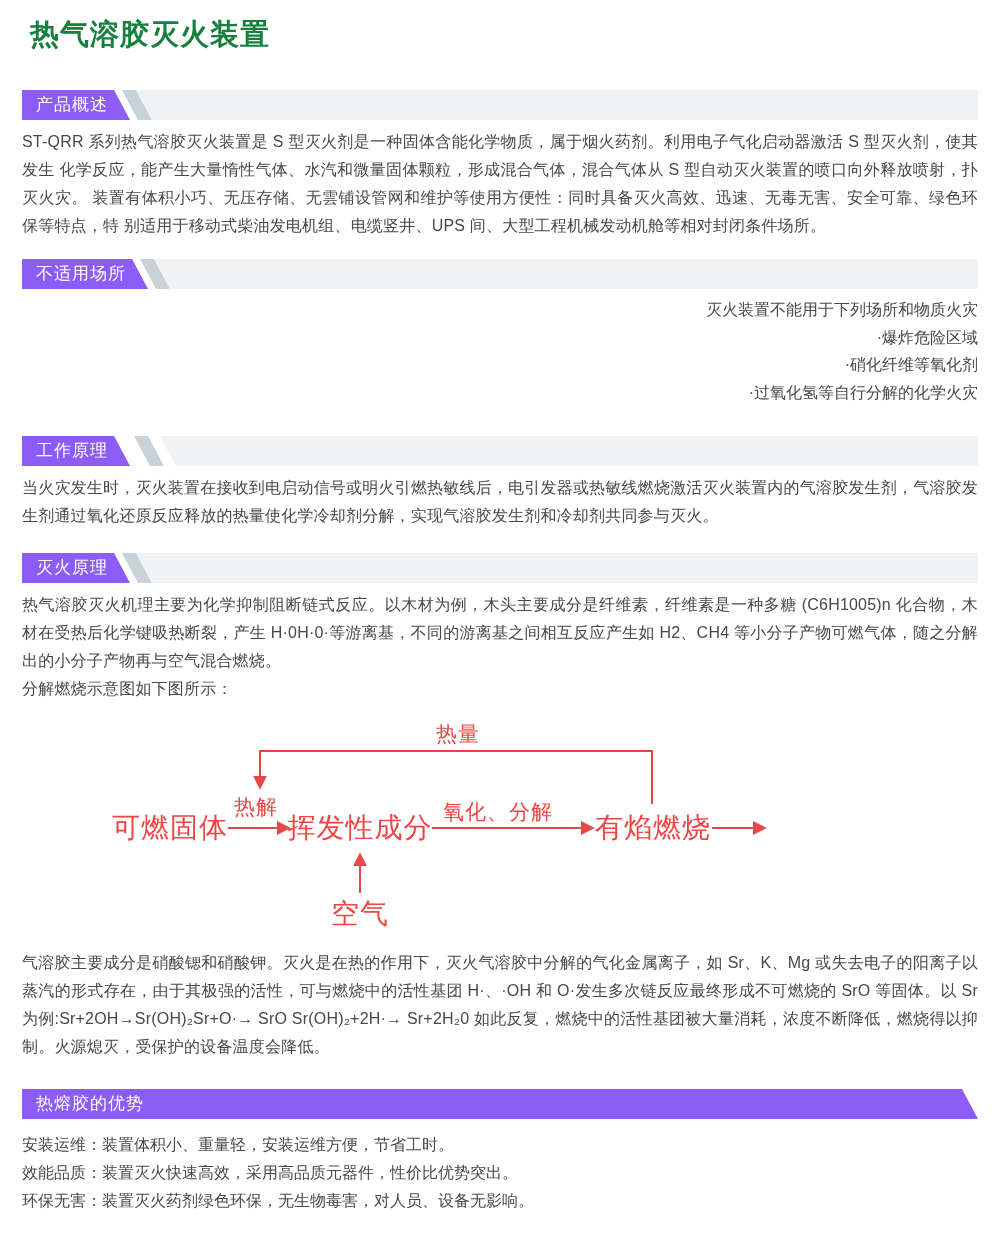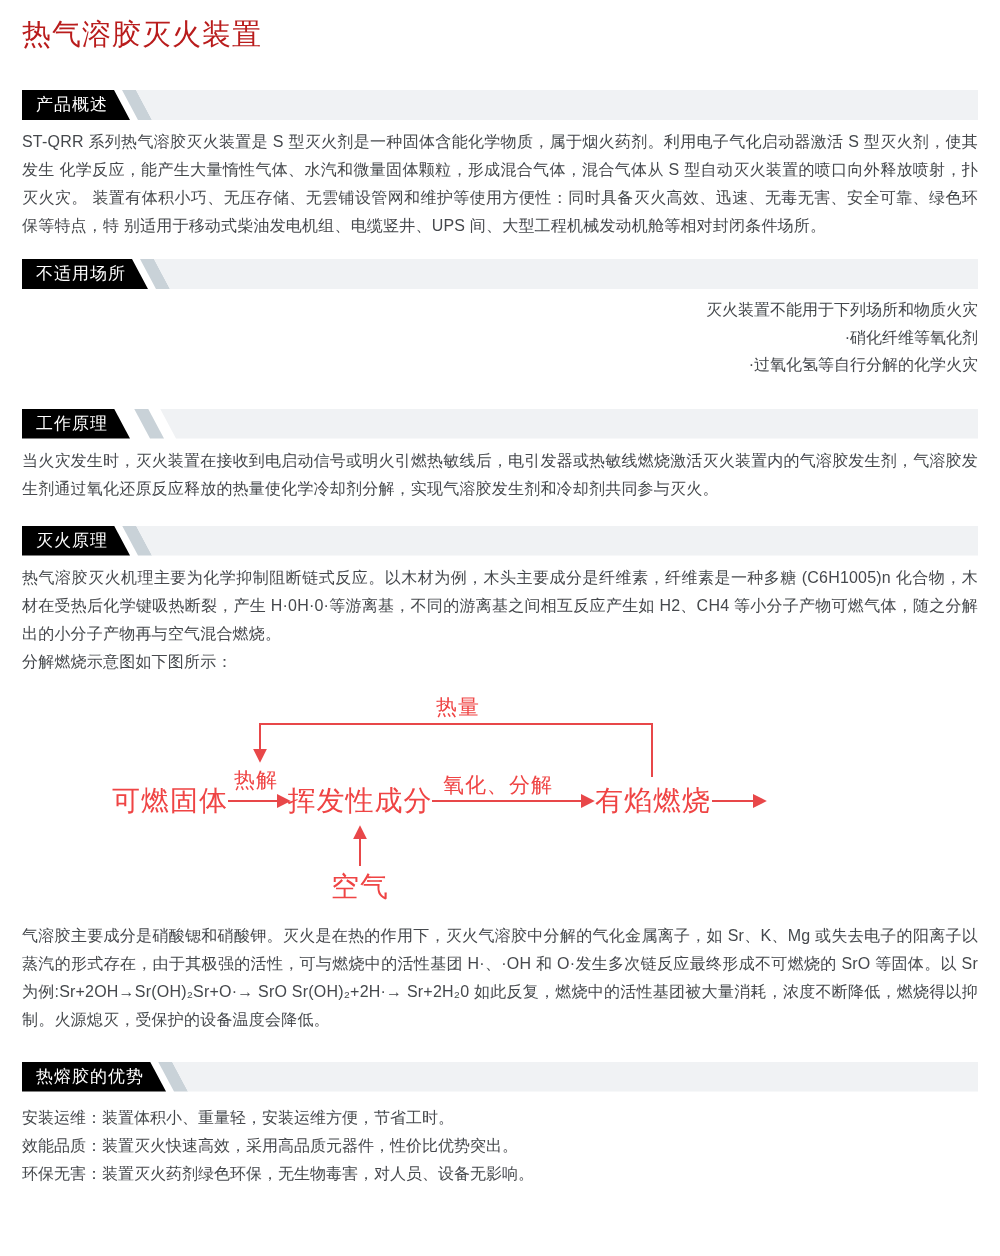--- a/index.html
+++ b/index.html
@@ -5,30 +5,31 @@
   * { margin:0; padding:0; box-sizing:border-box; }
   html,body { background:#ffffff; }
   body {
     width:1000px; height:1256px; overflow:hidden;
     font-family:"Liberation Sans","DejaVu Sans",sans-serif;
     color:#45484c;
   }
   .page { padding:14px 22px 0 22px; }
 
   .page-title {
-    font-size:29px; font-weight:normal; color:#b91c1c; line-height:40px;
+    font-size:29px; font-weight:bold; color:#15803d; line-height:40px;
     letter-spacing:1px;
+    margin-left:8px;
   }
 
   
   .section-bar {
     display:flex; height:30px; margin-top:36px; align-items:stretch;
   }
   .section-tab {
-    background:#000000; color:#ffffff; font-size:17px; line-height:30px;
+    background:#8b5cf6; color:#ffffff; font-size:17px; line-height:30px;
     padding:0 22px 0 14px; letter-spacing:1px; white-space:nowrap;
     clip-path:polygon(0 0, calc(100% - 16px) 0, 100% 100%, 0 100%);
   }
   .tab-stripe {
     width:38px; margin-left:-16px;
     background:#c9d2d8;
     clip-path:polygon(8px 0, 22px 0, 38px 100%, 24px 100%);
   }
   .bar-rest {
     flex:1; margin-left:-16px; background:#f0f2f4;
@@ -53,21 +54,21 @@
     font-size:28px; white-space:nowrap; letter-spacing:1px;
   }
   .dlabel {
     position:absolute; transform:translate(-50%,-50%);
     font-size:21px; white-space:nowrap; letter-spacing:1px;
   }
   .dnode.multi { text-align:center; line-height:32px; }
 
   .mt-19 { margin-top:19px;justify-content:space-between; }
   .mt-23 { margin-top:23px; }
-  .mt-28 { margin-top:28px; }
+  .mt-28 { margin-top:28px;flex-direction:column; }
   .mt-30 { margin-top:30px;gap:12px; }
   .adv-block { margin-top:12px; }
   .adv-line { font-size:16px; line-height:28px; }
 </style>
 </head>
 <body>
 
 <div class="page">
 
   <h1 class="page-title">热气溶胶灭火装置</h1>
@@ -79,20 +80,21 @@
   </div>
   <p class="body-text">ST-QRR 系列热气溶胶灭火装置是 S 型灭火剂是一种固体含能化学物质，属于烟火药剂。利用电子气化启动器激活 S 型灭火剂，使其发生 化学反应，能产生大量惰性气体、水汽和微量固体颗粒，形成混合气体，混合气体从 S 型自动灭火装置的喷口向外释放喷射，扑灭火灾。 装置有体积小巧、无压存储、无雲铺设管网和维护等使用方便性：同时具备灭火高效、迅速、无毒无害、安全可靠、绿色环保等特点，特 别适用于移动式柴油发电机组、电缆竖井、UPS 间、大型工程机械发动机舱等相对封闭条件场所。</p>
 
   <div class="section-bar mt-19">
     <div class="section-tab">不适用场所</div>
     <div class="tab-stripe"></div>
     <div class="bar-rest"></div>
   </div>
   <div class="list-block">
     <div class="list-line">灭火装置不能用于下列场所和物质火灾</div>
+    <div class="list-line">·爆炸危险区域</div>
     <div class="list-line">·硝化纤维等氧化剂</div>
     <div class="list-line">·过氧化氢等自行分解的化学火灾</div>
   </div>
 
   <div class="section-bar mt-30">
     <div class="section-tab">工作原理</div>
     <div class="tab-stripe"></div>
     <div class="bar-rest"></div>
   </div>
   <p class="body-text">当火灾发生时，灭火装置在接收到电启动信号或明火引燃热敏线后，电引发器或热敏线燃烧激活灭火装置内的气溶胶发生剂，气溶胶发生剂通过氧化还原反应释放的热量使化学冷却剂分解，实现气溶胶发生剂和冷却剂共同参与灭火。</p>

